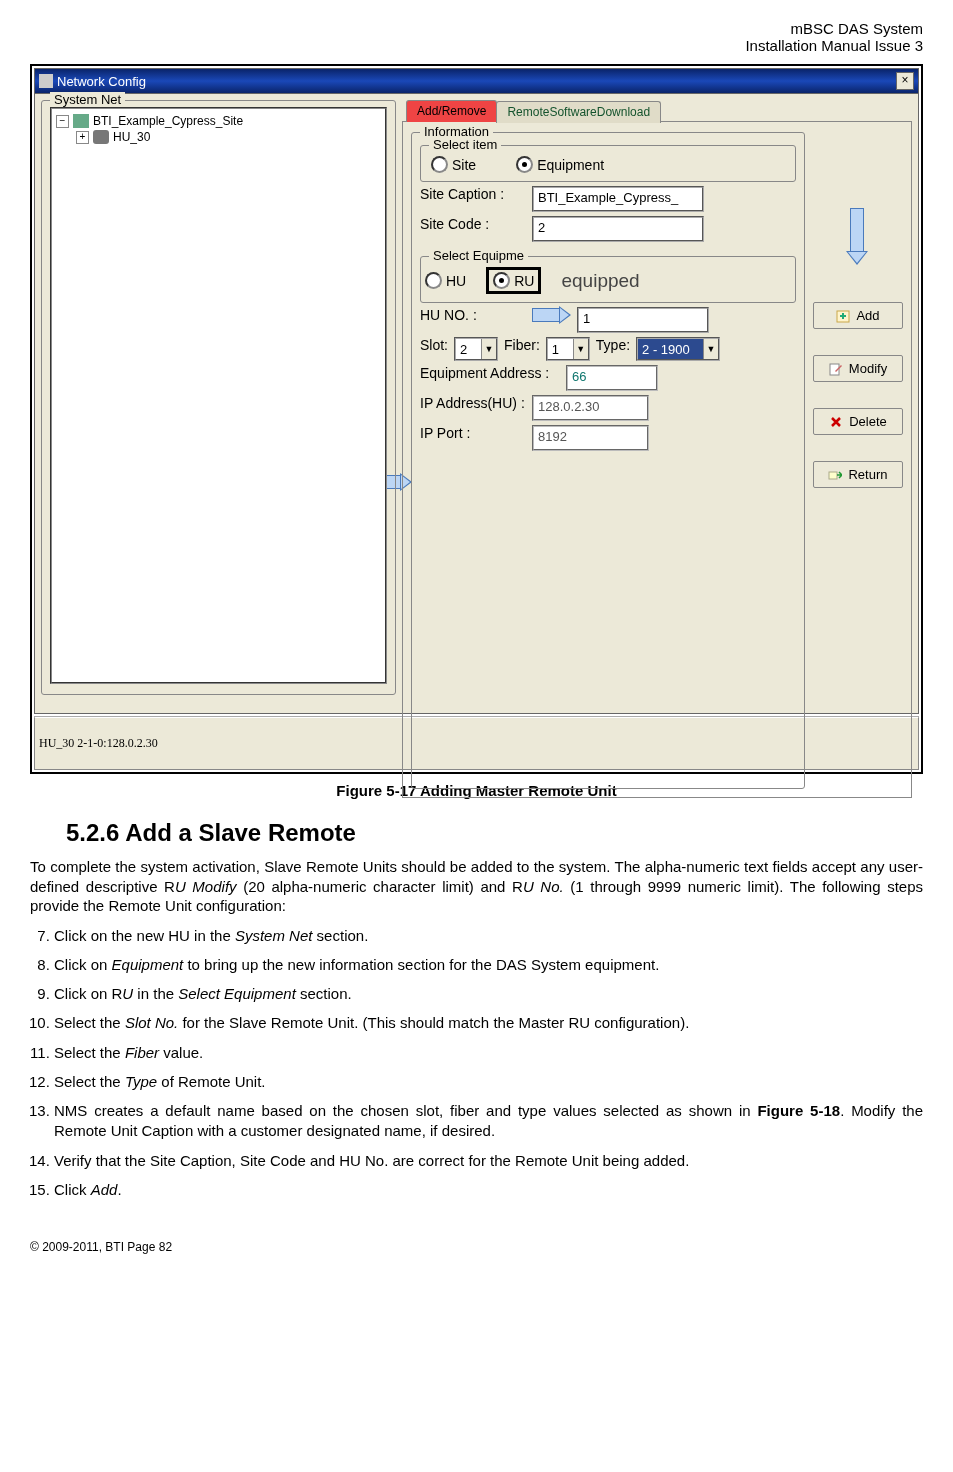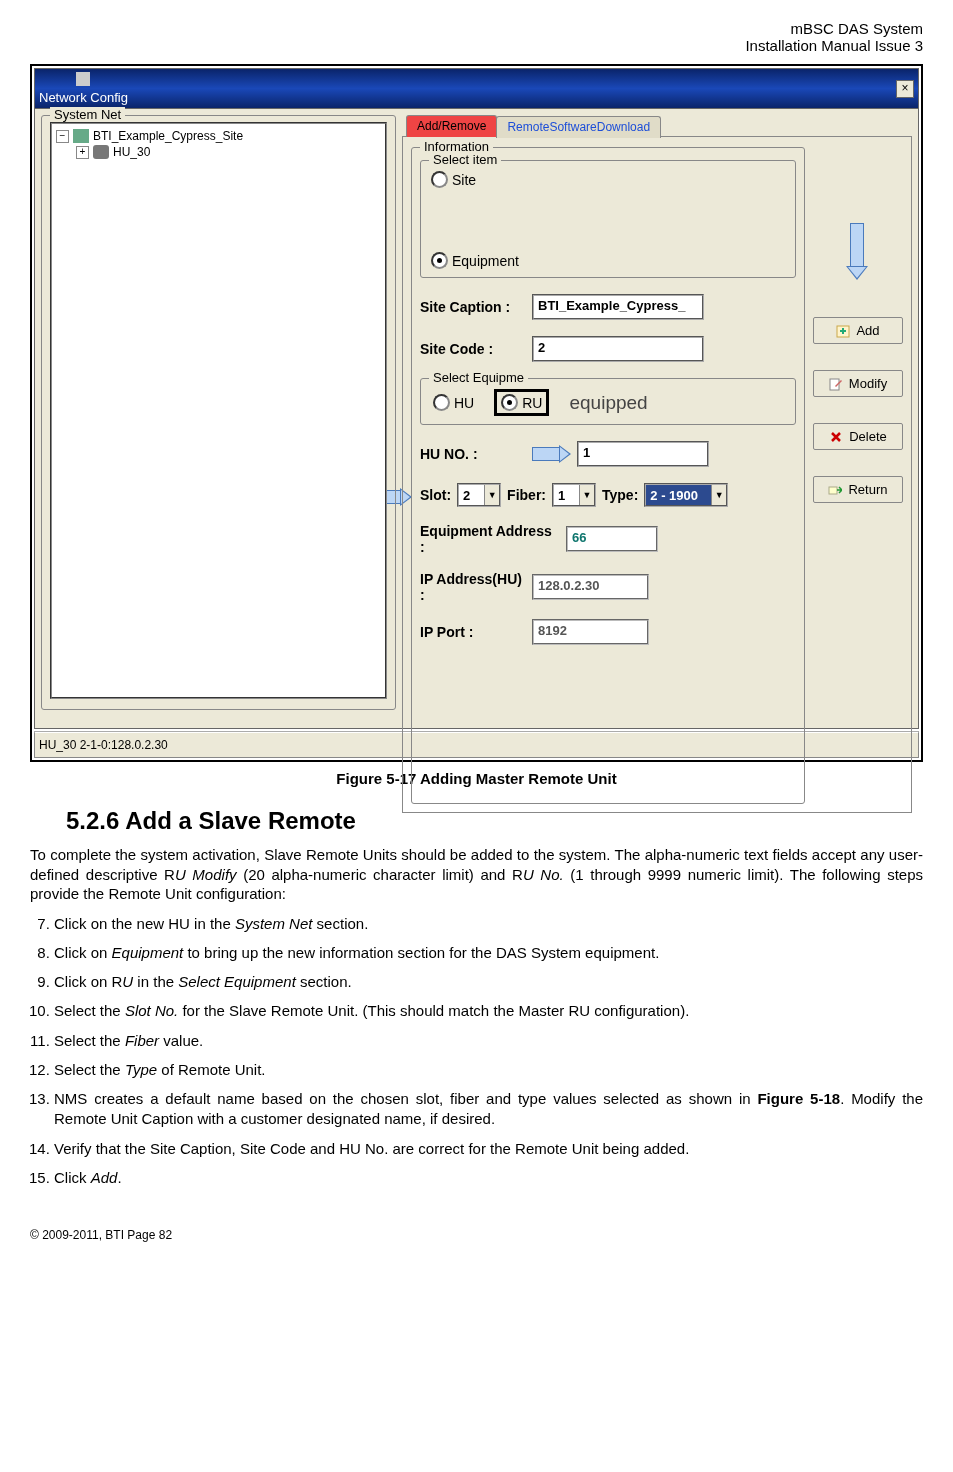--- a/index.html
+++ b/index.html
@@ -28,21 +28,20 @@
     padding: 3px 4px;
     display: flex;
     align-items: center;
     justify-content: space-between;
     border: 1px solid #666;
   }
   .win-titlebar .title-left {
     display: flex;
     align-items: center;
     gap: 4px;
-    flex-direction: column;
   }
   .win-titlebar .title-icon {
     width: 14px;
     height: 14px;
     background: #ccc;
     display: inline-block;
   }
   .win-close {
     background: #ece9d8;
     border: 1px solid #666;
@@ -139,21 +138,21 @@
     background: #ef4444;
     font-size: 12px;
     padding: 3px 10px 4px 10px;
     margin-right: -1px;
     border-radius: 3px 3px 0 0;
   }
   .tab.inactive {
     background: #e0dcc8;
     position: relative;
     top: 1px;
-    color: #1d4ed8;
+    color: #14532d;
   }
   .tab-panel {
     border: 1px solid #888;
     flex: 1;
     margin-top: -1px;
     padding: 10px 8px 8px 8px;
     display: flex;
     gap: 8px;
     position: relative;
     z-index: 1;
@@ -162,22 +161,21 @@
     flex: 1;
     height: 657px;
   }
   .select-item {
     border: 1px solid #888;
     border-radius: 3px;
     padding: 10px 10px 8px 10px;
     margin-top: 6px;
     position: relative;
     display: flex;
-    gap: 64px;
-    flex-direction: column;
+    gap: 40px;
   }
   .select-item .legend {
     position: absolute;
     top: -9px;
     left: 8px;
     background: #ece9d8;
     padding: 0 4px;
     font-size: 13px;
   }
   .radio-wrap {
@@ -197,46 +195,44 @@
     justify-content: center;
   }
   .radio-dot {
     width: 5px;
     height: 5px;
     border-radius: 50%;
     background: #000;
   }
   .form-row {
     display: flex;
-    align-items: center;
-    margin: 16px 0;
+    margin: 4px 0;
     font-size: 14px;
     gap: 6px;
-    font-weight: bold;
   }
   .form-label {
     width: 106px;
     flex-shrink: 0;
   }
   .text-input {
     border: 2px groove #aaa;
     background: #fff;
     font-size: 13px;
     padding: 2px 4px;
     height: 18px;
     box-sizing: content-box;
   }
   .text-input.readonly {
     color: #888;
     border-color: #bbb;
   }
   .select-equip {
     border: 1px solid #888;
     border-radius: 3px;
-    padding: 10px 10px 8px 12px;
+    padding: 10px 10px 8px 4px;
     margin-top: 14px;
     position: relative;
     display: flex;
     align-items: center;
     gap: 20px;
   }
   .select-equip .legend {
     position: absolute;
     top: -9px;
     left: 8px;
@@ -361,23 +357,24 @@
     width: 0;
     height: 0;
     border-top: 7px solid transparent;
     border-bottom: 7px solid transparent;
     border-left: 9px solid #bcd6f5;
   }
   .status-bar {
     border: 1px solid #888;
     border-top: 2px groove #fff;
     font-size: 12px;
-    padding: 5px 4px;
+    padding: 18px 4px;
     background: #ece9d8;
     margin-top: 2px;
+    font-family: Liberation Serif, serif;
   }
   .fig-caption {
     text-align: center;
     font-weight: bold;
     font-size: 15px;
     margin: 8px 0 20px 0;
   }
   h2.section {
     font-size: 24px;
     font-weight: bold;

